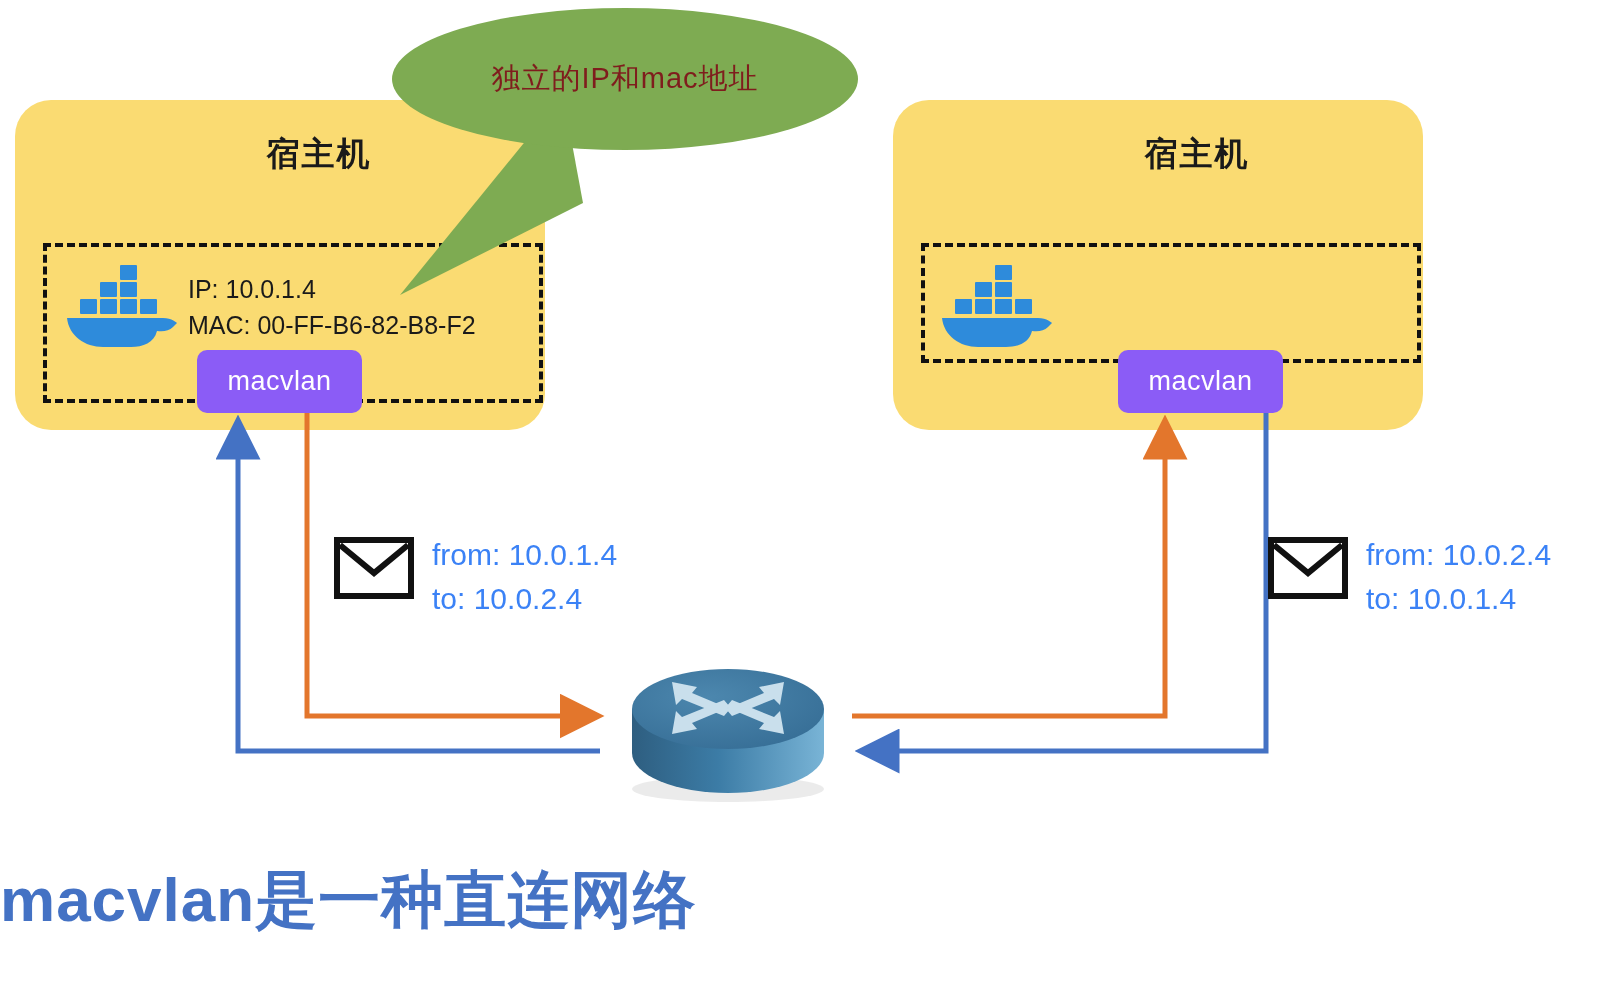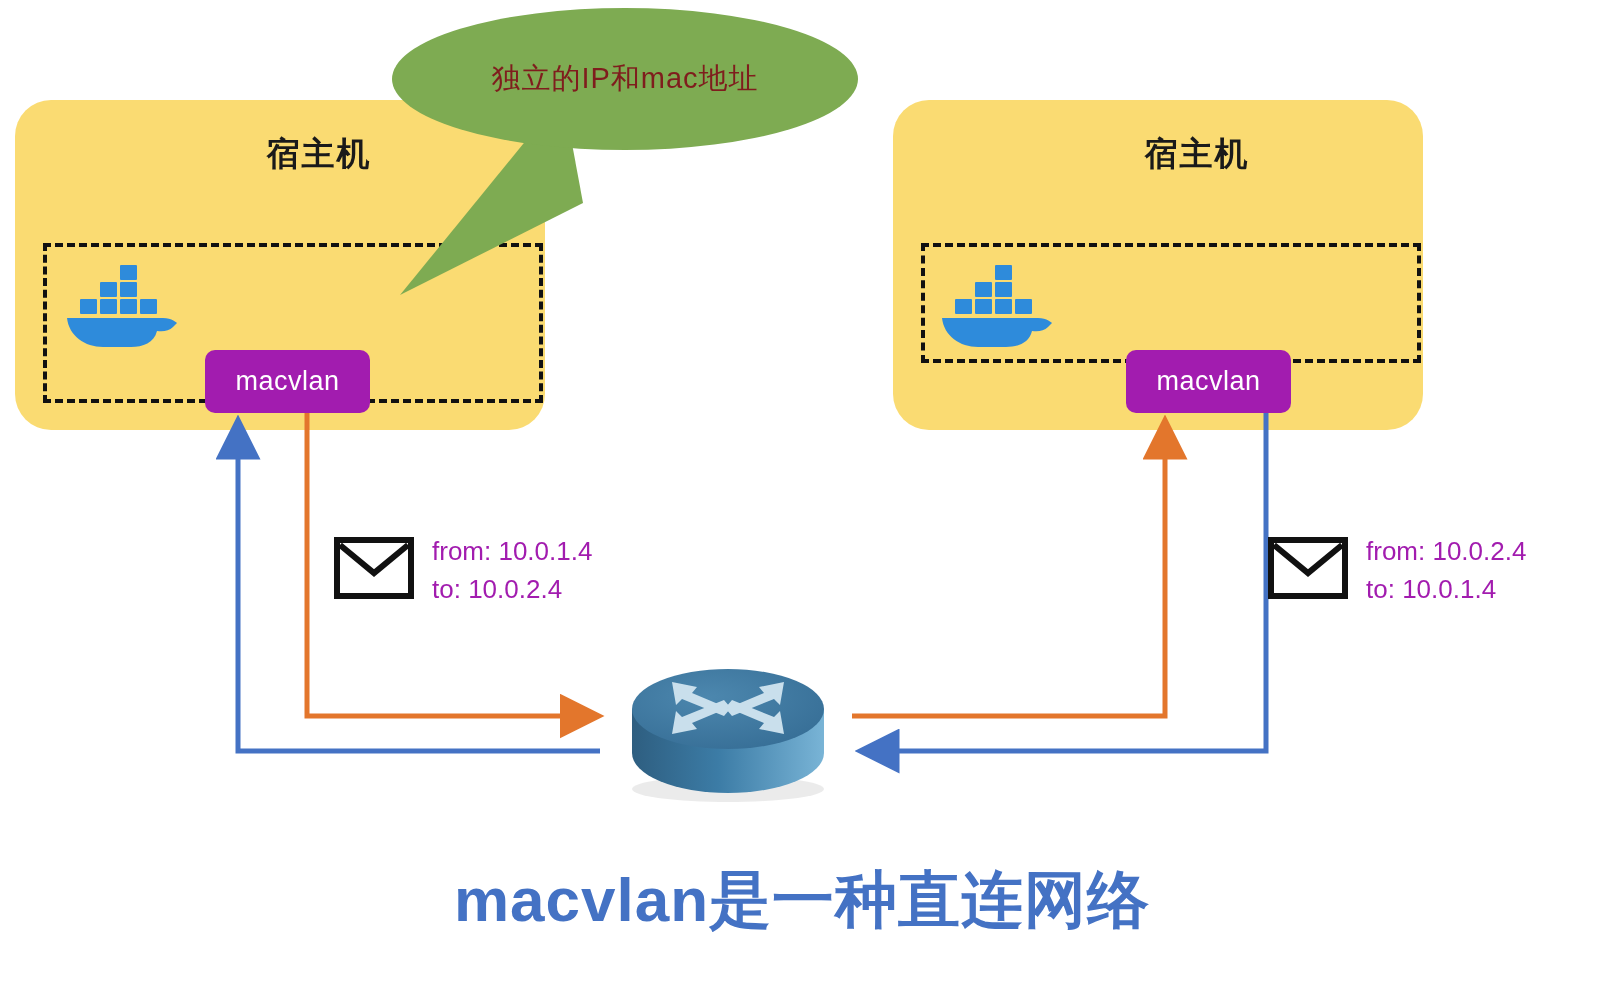--- a/index.html
+++ b/index.html
@@ -62,29 +62,28 @@
     color: #1a1a1a;
     line-height: 1.42;
     white-space: nowrap;
   }
   #cinfo-left  { left: 188px;  top: 272px; }
   #cinfo-right { left: 1063px; top: 257px; }
 
   
   .macvlan-chip {
     position: absolute;
-    background: #a21caf;
+    background: #8b5cf6;
     border-radius: 10px;
     color: #ffffff;
     font-size: 27px;
     display: flex;
     align-items: center;
     justify-content: center;
     letter-spacing: 0.5px;
-    margin-left: 8px;
   }
   #macvlan-left  { left: 197px;  top: 350px; width: 165px; height: 63px; }
   #macvlan-right { left: 1118px; top: 350px; width: 165px; height: 63px; }
 
   
   #speech-bubble {
     position: absolute;
     left: 392px;
     top: 8px;
     width: 466px;
@@ -110,22 +109,22 @@
 
   
   .envelope-group { position: absolute; }
   #env-left  { left: 334px;  top: 533px; }
   #env-right { left: 1268px; top: 533px; }
   .env-icon { position: absolute; left: 0; top: 4px; }
   .env-text {
     position: absolute;
     left: 98px;
     top: 0;
-    font-size: 26px;
-    color: #a21caf;
+    font-size: 30px;
+    color: #3b82f6;
     line-height: 1.45;
     white-space: nowrap;
   }
 
   
   #router { position: absolute; left: 618px; top: 661px; }
 
   
   #paths {
     position: absolute;
@@ -135,21 +134,21 @@
     height: 986px;
     pointer-events: none;
   }
 
   
   #caption {
     position: absolute;
     left: 0;
     top: 858px;
     width: 100%;
-    text-align: center;
+    text-align: left;
     font-size: 62px;
     font-weight: bold;
     color: #4472C4;
     letter-spacing: 1px;
   }
 </style>
 </head>
 <body>
 
 <div id="stage">
@@ -166,20 +165,24 @@
       <rect x="38" y="47" width="17" height="15" rx="1"></rect>
       <rect x="58" y="47" width="17" height="15" rx="1"></rect>
       <rect x="78" y="47" width="17" height="15" rx="1"></rect>
       <rect x="38" y="30" width="17" height="15" rx="1"></rect>
       <rect x="58" y="30" width="17" height="15" rx="1"></rect>
       <rect x="58" y="13" width="17" height="15" rx="1"></rect>
       <path d="M5 66 h96 c9 0 14 5 14 5 l-4 4 c-4 4 -10 5 -16 4 c-3 12 -14 16 -26 16 h-28 c-18 0 -34 -11 -36 -29 z"></path>
     </g>
   </svg>
 
+  <div class="cinfo" id="cinfo-left">
+    <div>IP: 10.0.1.4</div>
+    <div>MAC: 00-FF-B6-82-B8-F2</div>
+  </div>
 
   <div class="macvlan-chip" id="macvlan-left">
     <span>macvlan</span>
   </div>
 
   <div class="host-card" id="host-right">
     <div class="host-title">宿主机</div>
   </div>
 
   <div class="container-box" id="cbox-right"></div>

